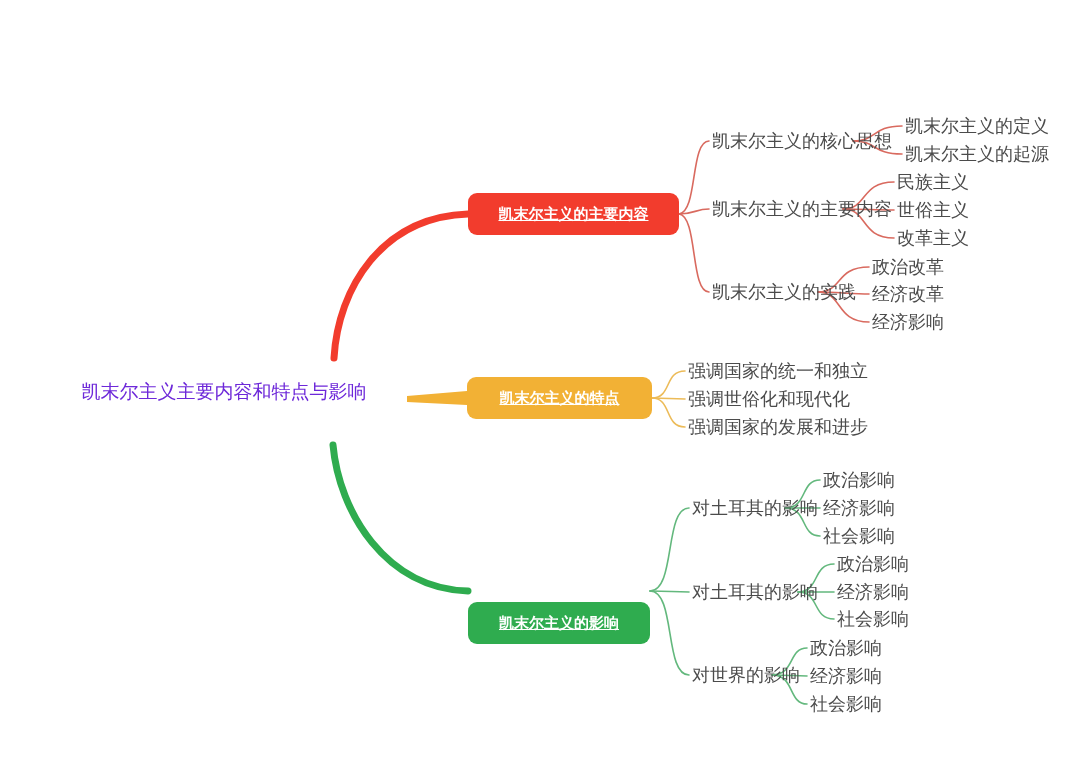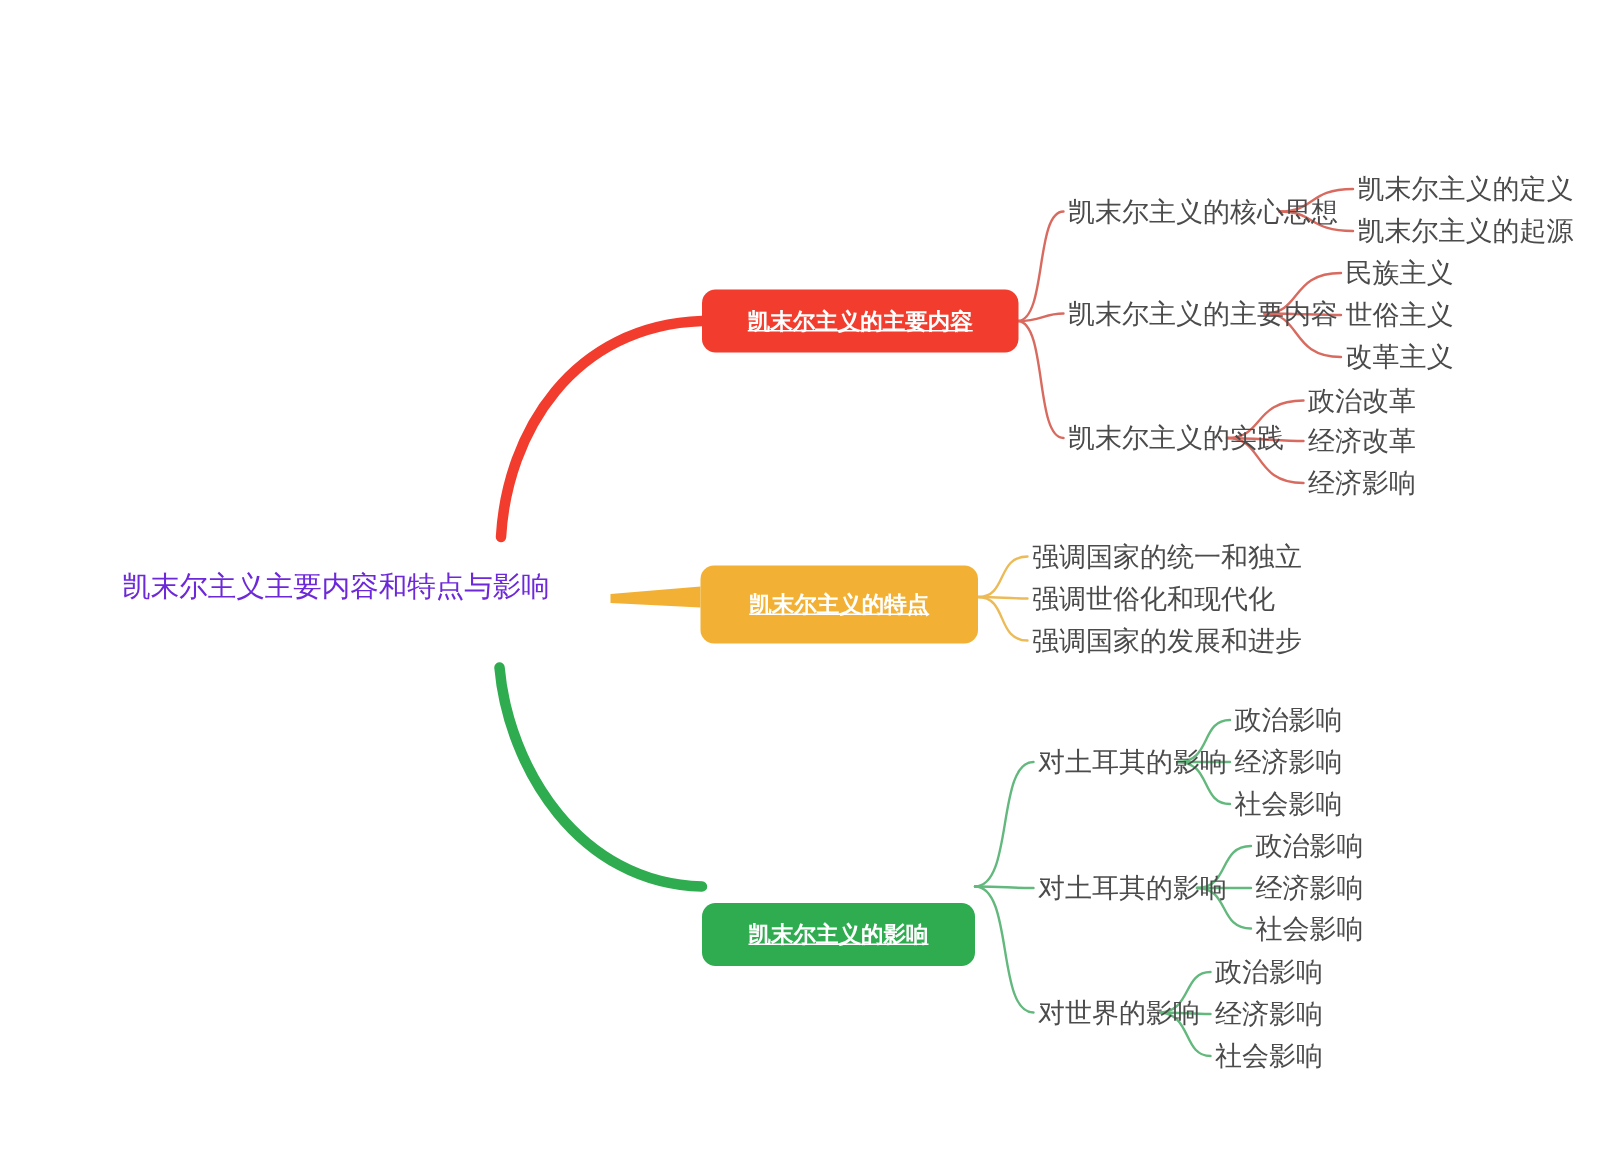--- a/index.html
+++ b/index.html
@@ -83,21 +83,21 @@
     <path class="stroke-green-thin" d="M798,592 C820,592 812,619 834,619"></path>
 
     <path class="stroke-green-thin" d="M772,675 C795,675 788,648 807,648"></path>
     <path class="stroke-green-thin" d="M772,675 C788,675 793,676 807,676"></path>
     <path class="stroke-green-thin" d="M772,675 C795,675 788,704 807,704"></path>
   </svg>
 
   <div class="root-label" style="left:74px;top:379px;width:300px">凯末尔主义主要内容和特点与影响</div>
 
   <div class="branch red" style="left:468px;top:193px;width:211px;height:42px">凯末尔主义的主要内容</div>
-  <div class="branch yellow" style="left:467px;top:377px;width:185px;height:52px">凯末尔主义的特点</div>
+  <div class="branch yellow" style="left:467px;top:377px;width:185px;height:42px">凯末尔主义的特点</div>
   <div class="branch green" style="left:468px;top:570px;width:182px;height:42px">凯末尔主义的影响</div>
 
   <div class="lbl" style="left:712px;top:141px">凯末尔主义的核心思想</div>
   <div class="lbl" style="left:712px;top:209px">凯末尔主义的主要内容</div>
   <div class="lbl" style="left:712px;top:292px">凯末尔主义的实践</div>
 
   <div class="lbl" style="left:905px;top:126px">凯末尔主义的定义</div>
   <div class="lbl" style="left:905px;top:154px">凯末尔主义的起源</div>
   <div class="lbl" style="left:897px;top:182px">民族主义</div>
   <div class="lbl" style="left:897px;top:210px">世俗主义</div>

